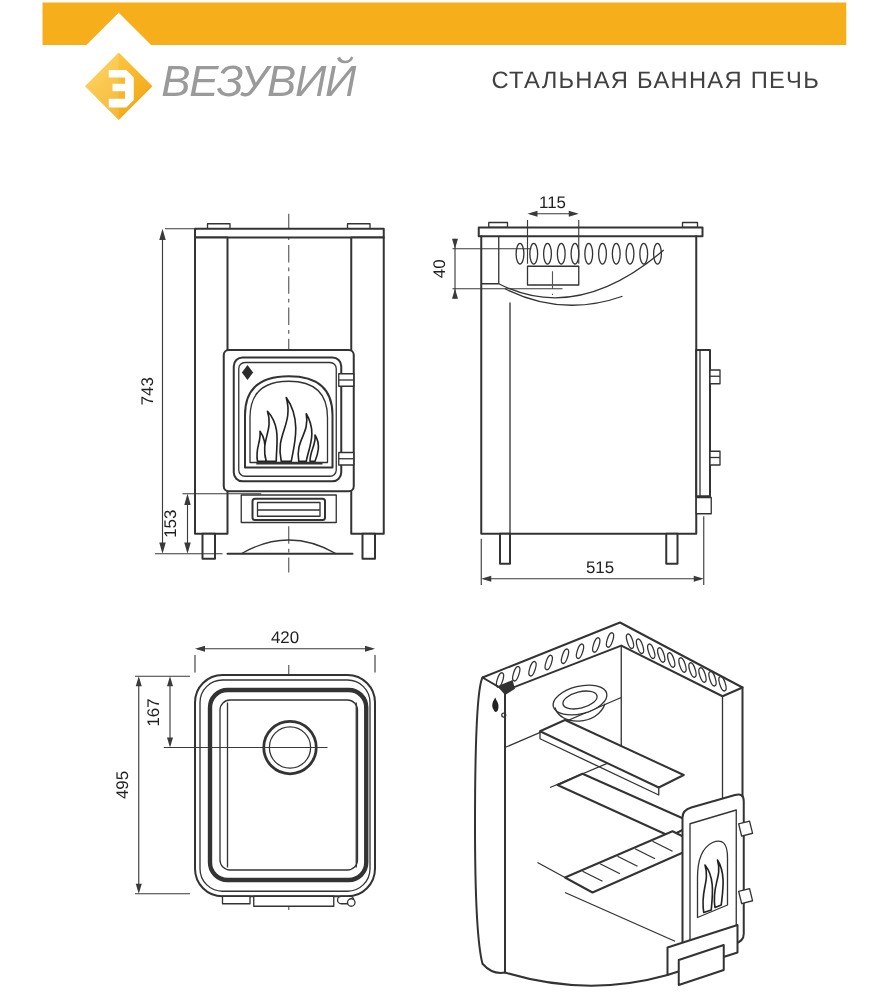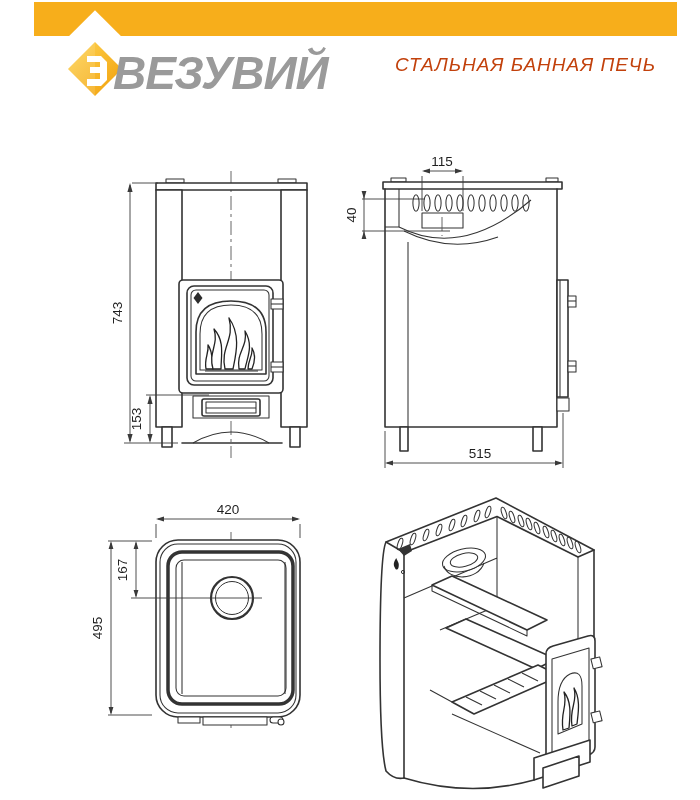--- a/index.html
+++ b/index.html
@@ -2,22 +2,22 @@
 <html><head>
 <meta charset="utf-8">
 <style>
   html,body { margin:0; padding:0; background:#ffffff; }
   .page { position:relative; width:700px; height:800px; background:#fff; overflow:hidden;
           font-family:"Liberation Sans",sans-serif; }
   .topbar { position:absolute; left:34px; top:2px; width:643px; height:34px; background:#F7AE1B; z-index:1; }
   .notch  { position:absolute; left:76px; top:18px; width:38px; height:38px; background:#fff;
             transform:rotate(45deg); z-index:2; }
   .logo-svg { position:absolute; left:68px; top:42px; width:54px; height:54px; z-index:3; }
-  .brand { position:absolute; left:113px; top:46px; z-index:3; color:#9A9A9A;
-           font-style:italic; font-weight:bold; font-size:46px; letter-spacing:-1px; white-space:nowrap; }
+  .brand { position:absolute; left:129px; top:46px; z-index:3; color:#9A9A9A;
+           font-style:italic; font-weight:normal; font-size:35px; letter-spacing:-1px; white-space:nowrap; }
   .title { position:absolute; left:200px; right:44px; top:54px; text-align:right; color:#B5B5B5;
            font-size:19px; line-height:22px; letter-spacing:1px; font-weight:400; white-space:nowrap; }
   .drawing { position:absolute; left:0; top:0; width:700px; height:800px; z-index:0; }
 
   .ol    { fill:none; stroke:#333; stroke-width:1.6; stroke-linejoin:round; stroke-linecap:round; }
   .olw   { fill:#fff;  stroke:#333; stroke-width:1.6; stroke-linejoin:round; }
   .thin  { fill:none; stroke:#333; stroke-width:1.05; stroke-linejoin:round; }
   .thinw { fill:#fff;  stroke:#333; stroke-width:1.05; stroke-linejoin:round; }
   .rim   { fill:none; stroke:#333; stroke-width:3.5; }
   .dim   { fill:none; stroke:#3a3a3a; stroke-width:0.9; }
@@ -38,21 +38,21 @@
       <linearGradient id="lg" x1="0" y1="0" x2="1" y2="1">
         <stop offset="0" stop-color="#FFD554"></stop>
         <stop offset="1" stop-color="#F19E08"></stop>
       </linearGradient>
     </defs>
     <polygon points="27,0 54,27 27,54 0,27" fill="url(#lg)"></polygon>
     <polygon points="27,0 0,27 27,54" fill="#ffffff" opacity="0.12"></polygon>
     <path fill="#ffffff" d="M19,14 L33,14 L39,20 L39,38 L33,44 L19,44 L19,37 L32,37 L32,31 L22,31 L22,25 L32,25 L32,20 L19,20 Z"></path>
   </svg>
   <div class="brand" style="color: rgb(154, 154, 154);">ВЕЗУВИЙ</div>
-  <div class="title" style="color: #c2410c; font-style: italic;">
+  <div class="title" style="color: #404040;">
     <div>СТАЛЬНАЯ БАННАЯ ПЕЧЬ</div>
   </div>
 
   <svg class="drawing" viewBox="0 0 700 800">
 
     <g>
       <path class="cl" d="M231,171 V458"></path>
 
       <rect class="thinw" x="166" y="179" width="18" height="4"></rect>
       <rect class="thinw" x="278" y="179" width="18" height="4"></rect>

